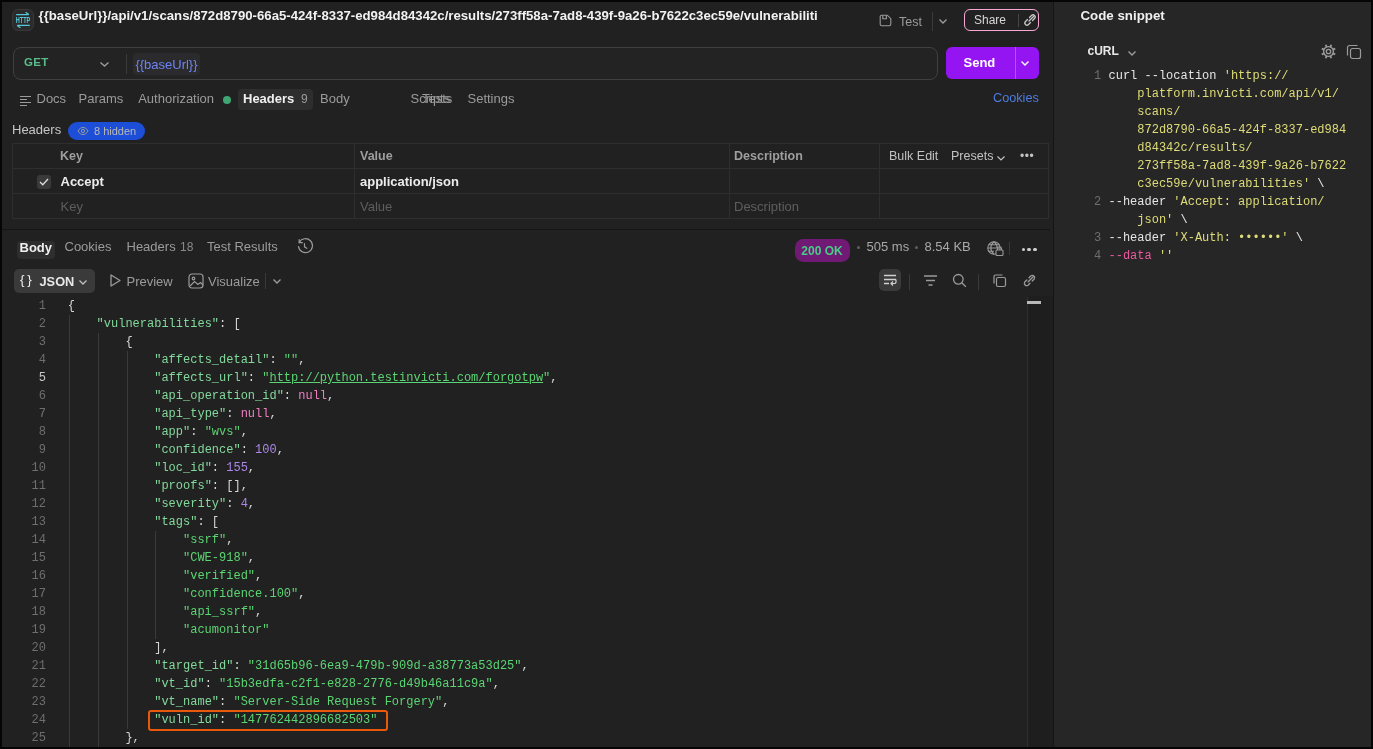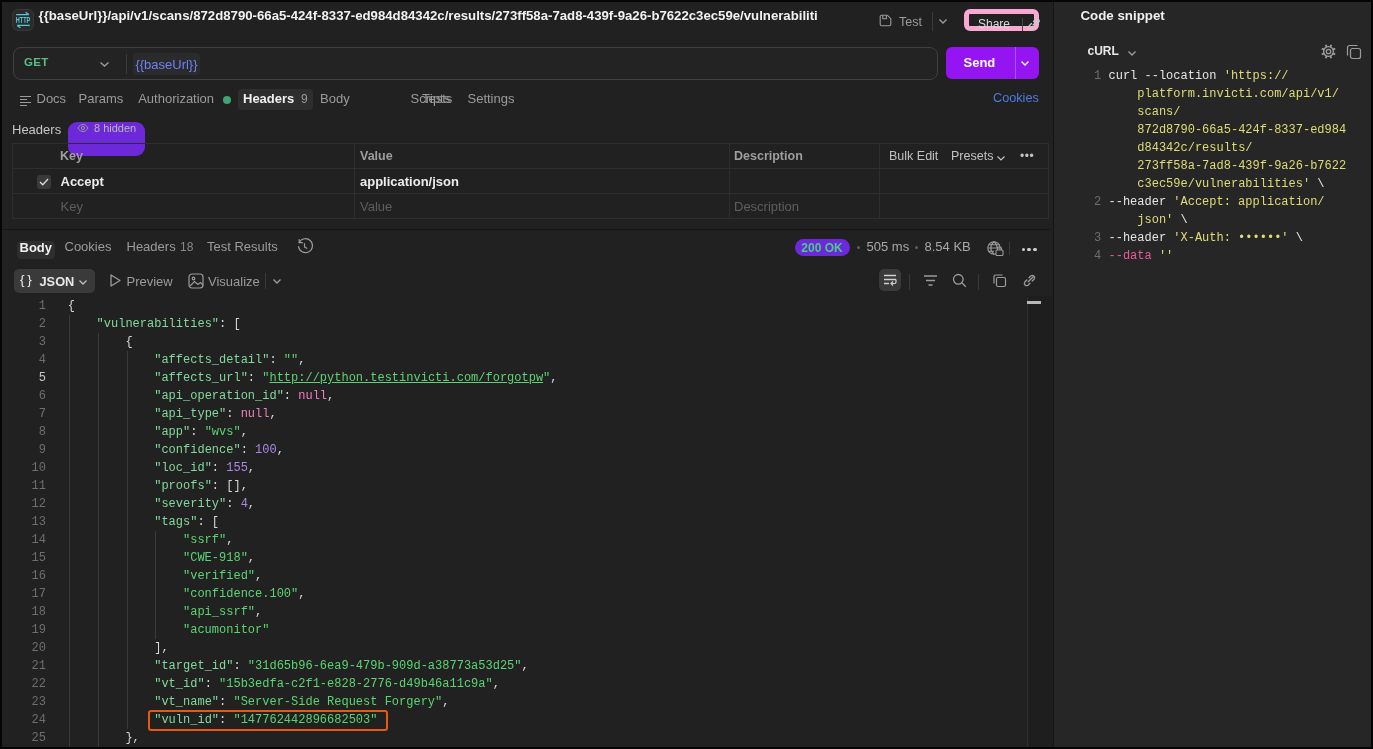--- a/index.html
+++ b/index.html
@@ -25,21 +25,21 @@
 <svg width="13" height="13" viewBox="0 0 13 13" fill="none" stroke="#9b9b9b" stroke-width="1.1">
   <path d="M1.2 2.7 a1.5 1.5 0 0 1 1.5-1.5 H8.3 L11.8 4.7 V10.3 a1.5 1.5 0 0 1-1.5 1.5 H2.7 A1.5 1.5 0 0 1 1.2 10.3 Z"></path>
   <path d="M3.8 1.4 v3.4 h3.6 V1.4"></path>
 </svg>
 </div>
 <div class="abs" style="left:897px;top:12.5px;font-size:12.5px;color:#9b9b9b;">Test</div>
 <svg class="abs" style="left:936px;top:16px;" width="10" height="7" viewBox="0 0 10 7">
       <path d="M1.5 1.5 L5 5 L8.5 1.5" stroke="#9b9b9b" stroke-width="1.4" fill="none"></path>
     </svg>
 <div class="abs" style="left:929.5px;top:10px;width:1px;height:19px;background:#3a3a3a;"></div>
-<div class="abs" style="left:962px;top:7px;width:75px;height:22px;border:5px solid #f9a8d4;border-radius:6px;box-sizing:border-box;">
+<div class="abs" style="left:962px;top:7px;width:75px;height:22px;border:1px solid #f9a8d4;border-radius:6px;box-sizing:border-box;">
   <div class="abs" style="left:9px;top:3px;font-size:12px;color:#d8d8d8;">Share</div>
   <div class="abs" style="left:53px;top:4px;width:1px;height:13px;background:#464646;"></div>
   <svg class="abs" style="left:58px;top:3px;" width="14" height="14" viewBox="0 0 14 14">
         <g stroke="#c8c8c8" stroke-width="1.3" fill="none" stroke-linecap="round">
           <path d="M6 8 L10.5 3.5"></path>
           <path d="M6.5 4.5 l2-2 a2.1 2.1 0 0 1 3 3 l-2 2"></path>
           <path d="M7.5 9.5 l-2 2 a2.1 2.1 0 0 1-3-3 l2-2"></path>
         </g>
       </svg>
 </div>
@@ -77,21 +77,21 @@
         <span class="abs" style="left:63px;top:3px;font-size:12px;color:#9b9b9b;">9</span>
   </div>
   <div class="abs ui" style="left:318px;top:3px;">Body</div>
   <div class="abs ui" style="left:363.5px;top:3px;margin-left:45px;">Scripts</div>
   <div class="abs ui" style="left:420px;top:3px;">Tests</div>
   <div class="abs ui" style="left:465.5px;top:3px;">Settings</div>
   <div class="abs" style="left:991px;top:3px;font-size:12.7px;color:#4e7be0;">Cookies</div>
 </div>
 
 <div class="abs" style="left:10px;top:119.5px;font-size:13px;color:#c6c6c6;">Headers</div>
-<div class="abs" style="left:66px;top:120px;height:34px;border-radius:9px;background:#6d28d9;padding:0 9px;display:flex;align-items:flex-start;gap:5px;">
+<div class="abs" style="left:66px;top:120px;height:18px;border-radius:9px;background:#1d4ed8;padding:0 9px;display:flex;align-items:center;gap:5px;">
   <svg width="12" height="12" viewBox="0 0 12 12">
         <g stroke="#9b9b9b" stroke-width="1" fill="none">
           <path d="M1 6 C2.5 3.5 4 2.5 6 2.5 C8 2.5 9.5 3.5 11 6 C9.5 8.5 8 9.5 6 9.5 C4 9.5 2.5 8.5 1 6 Z"></path>
           <circle cx="6" cy="6" r="1.6"></circle>
         </g>
       </svg>
   <span style="font-size:11px;color:#b8b8b8;">8 hidden</span>
 </div>
 <div class="abs" id="table" style="left:10px;top:141px;width:1037px;height:76px;border:1px solid #2e2e2e;box-sizing:border-box;">
 
@@ -135,21 +135,21 @@
   <div class="abs" style="left:178px;top:2px;font-size:12px;color:#8a8a8a;">18</div>
   <div class="abs ui" style="left:205px;top:1px;">Test Results</div>
   <svg class="abs" style="left:294px;top:0px;" width="17" height="17" viewBox="0 0 17 17">
         <g stroke="#9b9b9b" stroke-width="1.2" fill="none" stroke-linecap="round">
           <path d="M3.2 4.5 A7 7 0 1 1 2.5 8.5"></path>
           <path d="M3.2 1.5 v3.2 h3.2"></path>
           <path d="M8.5 5.5 v3.3 l2.3 1.5"></path>
         </g>
       </svg>
 
-  <div class="abs" style="left:792.5px;top:1px;width:55px;height:17px;border-radius:8.5px;background:#6d28d9;display:flex;align-items:center;justify-content:center;">
+  <div class="abs" style="left:792.5px;top:1px;width:55px;height:23px;border-radius:8.5px;background:#701a75;display:flex;align-items:center;justify-content:center;">
     <span style="font-size:12px;font-weight:bold;color:#49cc85;">200 OK</span>
   </div>
   <div class="abs" style="left:855px;top:8px;width:3px;height:3px;border-radius:50%;background:#5e5e5e;"></div>
   <div class="abs ui" style="left:864.5px;top:1px;color:#a8a8a8;">505 ms</div>
   <div class="abs" style="left:913px;top:8px;width:3px;height:3px;border-radius:50%;background:#5e5e5e;"></div>
   <div class="abs ui" style="left:922.5px;top:1px;color:#a8a8a8;">8.54 KB</div>
   <svg class="abs" style="left:984px;top:2px;" width="18" height="17" viewBox="0 0 18 17">
         <g stroke="#9b9b9b" stroke-width="1.1" fill="none">
           <circle cx="8" cy="8" r="6.2"></circle>
           <path d="M8 1.8 C5.8 3.6 4.8 5.7 4.8 8 C4.8 10.3 5.8 12.4 8 14.2 M8 1.8 C10.2 3.6 11.2 5.7 11.2 8 M1.8 8 H14.2 M2.6 4.8 H13.4 M2.6 11.2 H8"></path>

